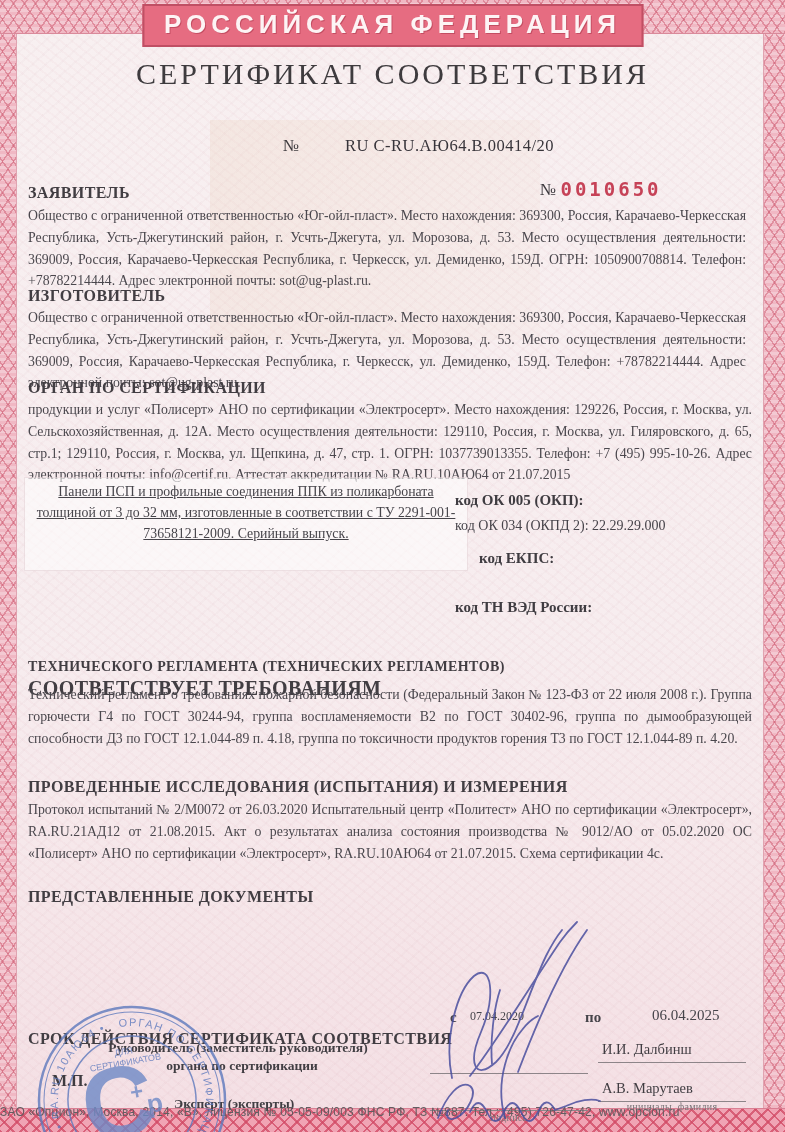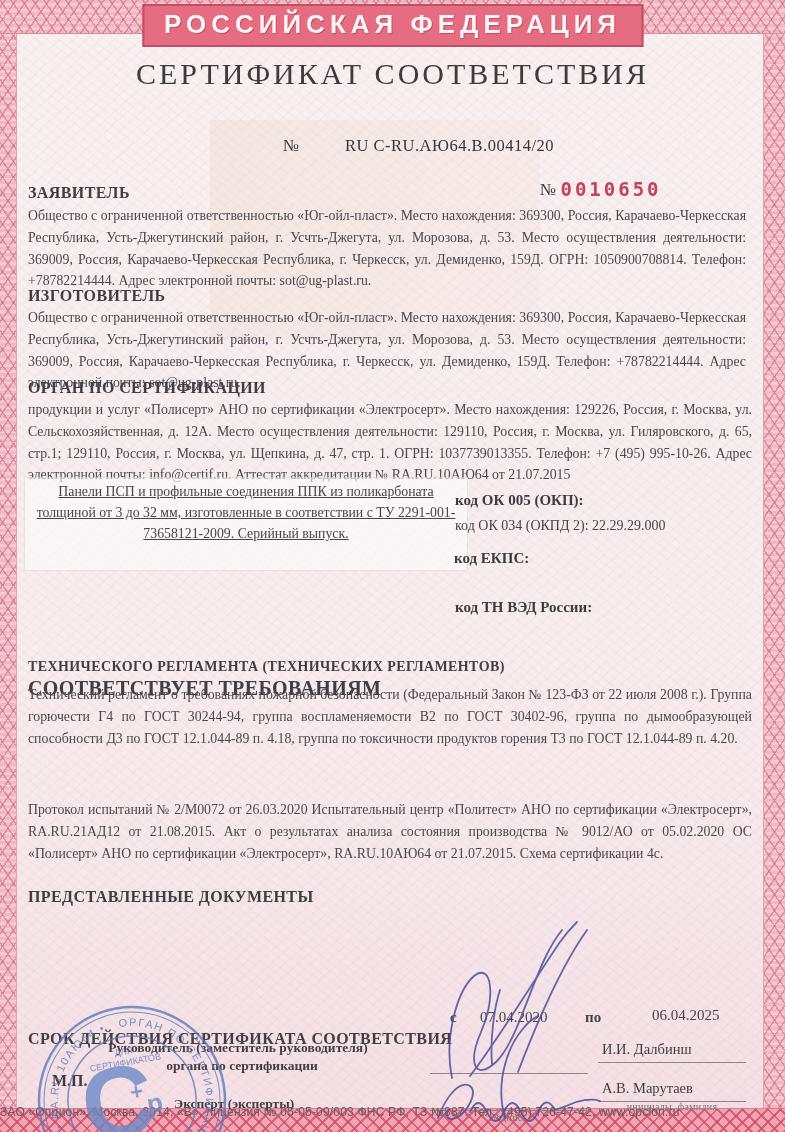--- a/index.html
+++ b/index.html
@@ -116,34 +116,35 @@
   <div class="abs h" style="left:28px; top:379px;">ОРГАН ПО СЕРТИФИКАЦИИ</div>
   <div class="abs p" style="left:28px; top:399px; width:724px;">продукции и услуг «Полисерт» АНО по сертификации «Электросерт». Место нахождения: 129226, Россия, г. Москва, ул. Сельскохозяйственная, д. 12А. Место осуществления деятельности: 129110, Россия, г. Москва, ул. Гиляровского, д. 65, стр.1; 129110, Россия, г. Москва, ул. Щепкина, д. 47, стр. 1. ОГРН: 1037739013355. Телефон: +7 (495) 995-10-26. Адрес электронной почты: info@certif.ru. Аттестат аккредитации № RA.RU.10АЮ64 от 21.07.2015</div>
 
   <div class="abs prod-box">Панели ПСП и профильные соединения ППК из поликарбоната толщиной от 3 до 32 мм, изготовленные в соответствии с ТУ 2291-001-73658121-2009. Серийный выпуск.</div>
 
   <div class="abs code-label" style="left:455px; top:492px;">код ОК 005 (ОКП):</div>
   <div class="abs code-plain" style="left:455px; top:518px;">
     <span>код ОК 034 (ОКПД 2):</span>
     <span>22.29.29.000</span>
   </div>
-  <div class="abs code-label" style="left:454px; top:550px;">код ЕКПС:</div>
+  <div class="abs code-label" style="left:479px; top:550px;">код ЕКПС:</div>
   <div class="abs code-label" style="left:455px; top:599px;">код ТН ВЭД России:</div>
 
   <div class="abs h" style="left:28px; top:637px; font-size:20px;margin-top:40px;">СООТВЕТСТВУЕТ ТРЕБОВАНИЯМ</div>
   <div class="abs h" style="left:28px; top:659px; font-size:14px;">ТЕХНИЧЕСКОГО РЕГЛАМЕНТА (ТЕХНИЧЕСКИХ РЕГЛАМЕНТОВ)</div>
   <div class="abs p" style="left:28px; top:684px; width:724px;">Технический регламент о требованиях пожарной безопасности (Федеральный Закон № 123-ФЗ от 22 июля 2008 г.). Группа горючести Г4 по ГОСТ 30244-94, группа воспламеняемости В2 по ГОСТ 30402-96, группа по дымообразующей способности Д3 по ГОСТ 12.1.044-89 п. 4.18, группа по токсичности продуктов горения Т3 по ГОСТ 12.1.044-89 п. 4.20.</div>
 
+  <div class="abs h" style="left:28px; top:778px;">ПРОВЕДЕННЫЕ ИССЛЕДОВАНИЯ (ИСПЫТАНИЯ) И ИЗМЕРЕНИЯ</div>
   <div class="abs p" style="left:28px; top:799px; width:724px;">Протокол испытаний № 2/М0072 от 26.03.2020 Испытательный центр «Политест» АНО по сертификации «Электросерт», RA.RU.21АД12 от 21.08.2015. Акт о результатах анализа состояния производства № 9012/АО от 05.02.2020 ОС «Полисерт» АНО по сертификации «Электросерт», RA.RU.10АЮ64 от 21.07.2015. Схема сертификации 4с.</div>
 
   <div class="abs h" style="left:28px; top:888px;">ПРЕДСТАВЛЕННЫЕ ДОКУМЕНТЫ</div>
 
   <div class="abs h" style="left:28px; top:988px; font-size:16px;margin-top:42px;">СРОК ДЕЙСТВИЯ СЕРТИФИКАТА СООТВЕТСТВИЯ</div>
   <div class="abs" style="left:450px; top:1009px; font-size:15px; font-weight:bold;">с</div>
-  <div class="abs" style="left:480px; top:1009px; font-size:15px;">07.04.2020</div>
+  <div class="abs" style="left:470px; top:1009px; font-size:12px;">07.04.2020</div>
   <div class="abs" style="left:585px; top:1009px; font-size:15px; font-weight:bold;">по</div>
   <div class="abs" style="left:652px; top:1007px; font-size:15px;">06.04.2025</div>
 
   <div class="abs role-text" style="left:108px; top:1040px; width:260px; text-align:center;">Руководитель (заместитель руководителя)</div>
   <div class="abs role-text" style="left:112px; top:1058px; width:260px; text-align:center;">органа по сертификации</div>
   <div class="abs sig-line" style="left:430px; top:1073px; width:158px;"></div>
   <div class="abs tiny-caption" style="left:430px; top:1076px; width:158px; text-align:center;">подпись</div>
   <div class="abs name-text" style="left:602px; top:1041px;">И.И. Далбинш</div>
   <div class="abs sig-line" style="left:598px; top:1062px; width:148px;"></div>
   <div class="abs tiny-caption" style="left:598px; top:1065px; width:148px; text-align:center;">инициалы, фамилия</div>

